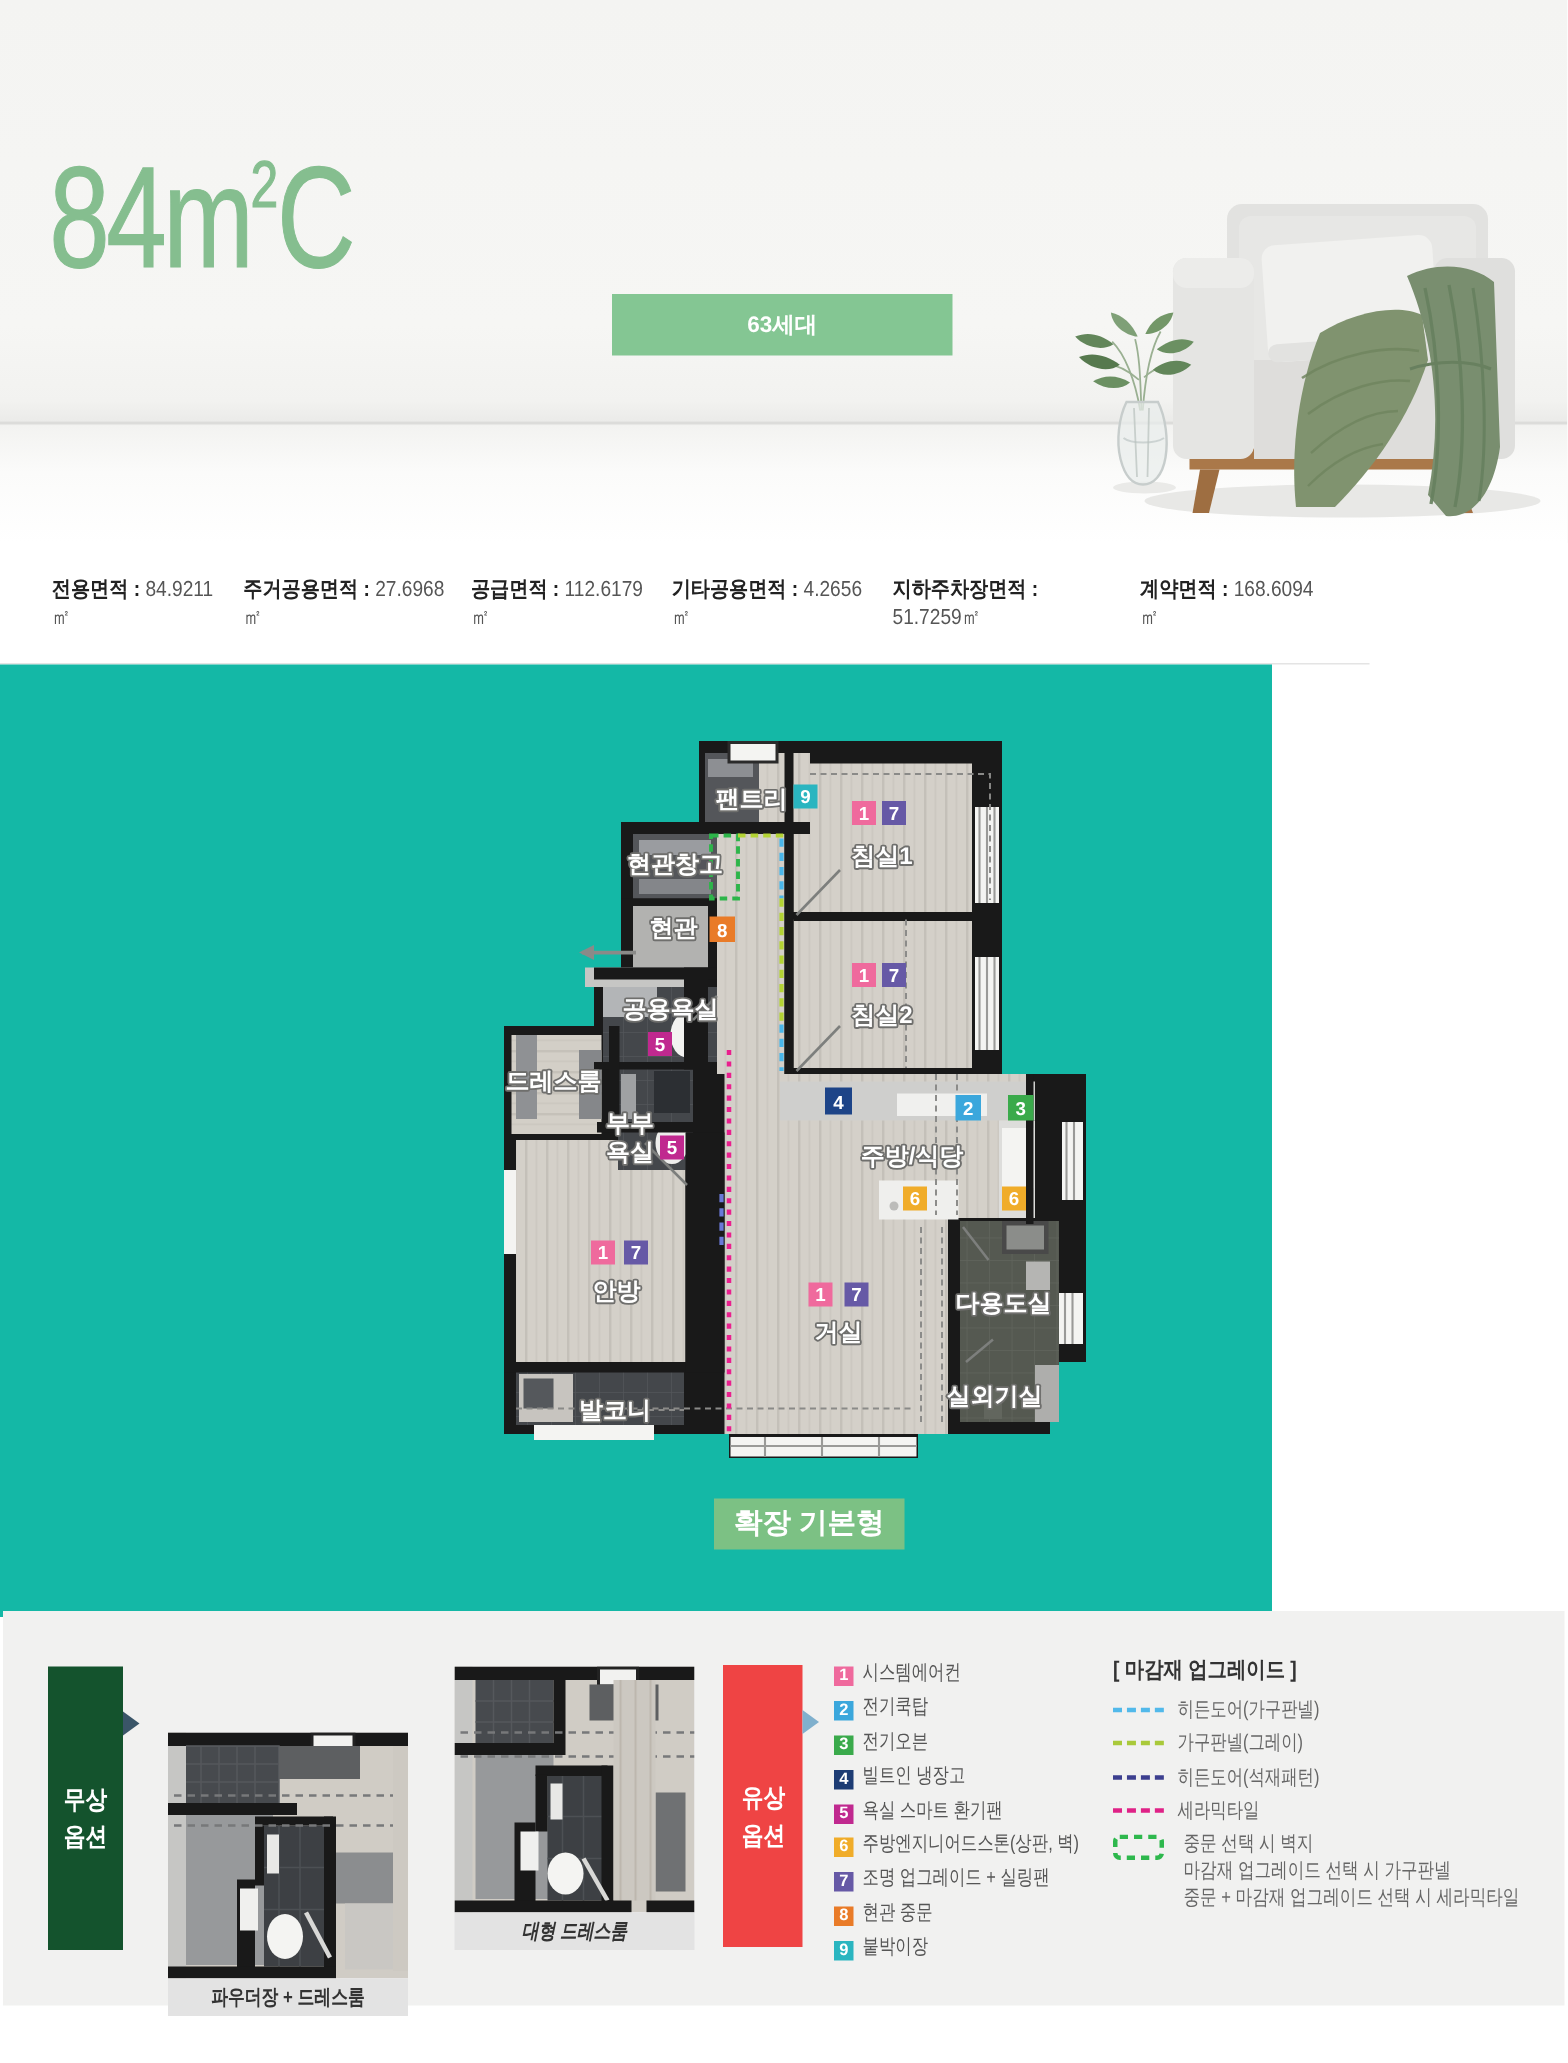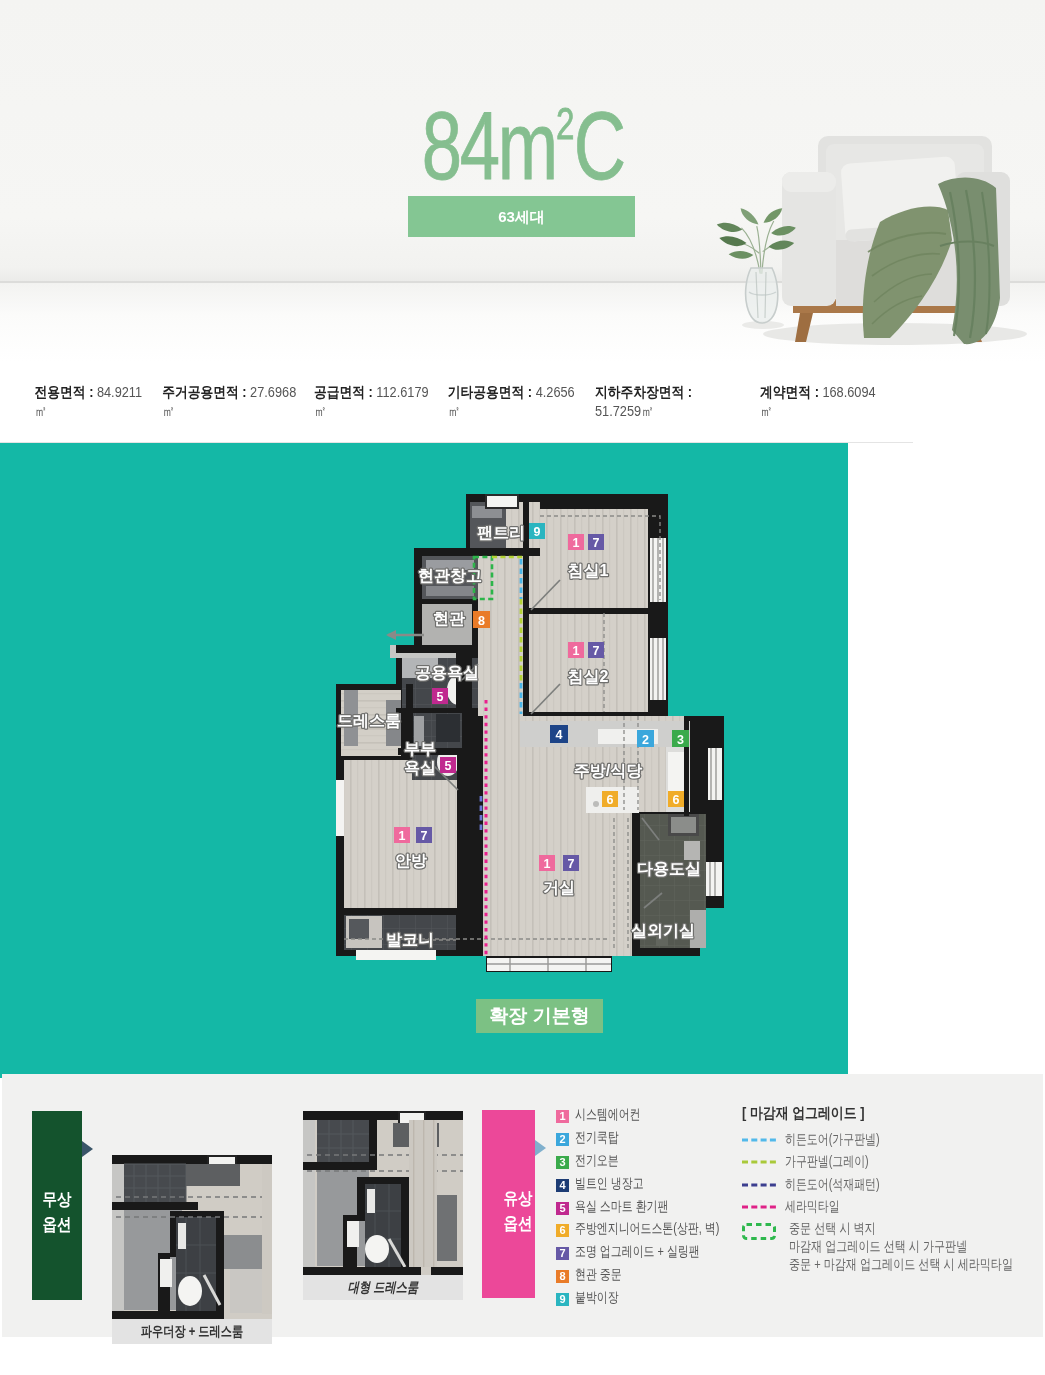--- a/index.html
+++ b/index.html
@@ -1,32 +1,32 @@
 <!DOCTYPE html>
 <html><head>
 <meta charset="utf-8">
 <style>
 * { margin:0; padding:0; box-sizing:border-box; }
 html,body { overflow:hidden; } body { width:1045px; height:1375px; font-family:"Liberation Sans", sans-serif; background:#fff; position:relative; }
 .hero { position:absolute; left:0; top:0; width:1045px; height:362px; background:linear-gradient(180deg,#f4f4f2 0%,#f6f6f4 60%,#f2f2f0 74%); overflow:hidden; }
 .hero .floor { position:absolute; left:0; top:284px; width:1045px; height:78px; background:linear-gradient(180deg,#f3f3f1 0%,#fbfbfa 40%,#ffffff 100%); }
 .hero .base { position:absolute; left:0; top:267px; width:1045px; height:16px; background:linear-gradient(180deg,#f2f2f0,#ebebe9); border-bottom:2px solid #dcdcda; }
-.title { position:absolute; left:0; top:0px; width:1045px; text-align:center; color:#85be8f; -webkit-text-stroke:0.8px #85be8f; }
+.title { position:absolute; left:0; top:0px; width:1045px; text-align:left; color:#85be8f; -webkit-text-stroke:0.8px #85be8f; }
 .title .in { display:inline-block; font-size:96px; line-height:96px; letter-spacing:-3px; transform:scaleX(0.755); margin-top:76px; }
 .badge63 { position:absolute; left:408px; top:196px; width:227px; height:41px; background:#84c693; color:#fff; font-size:15px; font-weight:bold; text-align:center; line-height:41px; }
 .infobar { position:absolute; left:0; top:362px; width:913px; height:81px; background:#fff; border-bottom:1px solid #e4e4e4; display:flex; align-items:center; justify-content:space-between; padding:0 27px; font-size:14.5px; }
 .infobar b { color:#222; font-weight:bold; }
 .infobar > span { color:#555; display:inline-block; transform:scaleX(0.88); }
 .plansec { position:absolute; left:0; top:443px; width:848px; height:635px; background:#14b8a6; }
 .expandbadge { position:absolute; left:476px; top:556px; width:127px; height:34px; background:#7cc184; color:#fff; font-size:19px; text-align:center; line-height:34px; font-weight:bold; }
 .options { position:absolute; left:2px; top:1074px; width:1041px; height:263px; background:#f1f1f0; }
 .tabA { position:absolute; left:30px; top:37px; width:50px; height:189px; background:#14532d; color:#fff; font-size:17px; font-weight:bold; text-align:center; }
 .tabA .txt, .tabB .txt { position:absolute; top:76px; left:0; width:100%; line-height:25px; }
 .tabA:after { content:""; position:absolute; right:-11px; top:30px; border-left:11px solid #3a5568; border-top:8px solid transparent; border-bottom:8px solid transparent; }
-.tabB { position:absolute; left:480px; top:36px; width:53px; height:188px; background:#ec4899; color:#fff; font-size:17px; font-weight:bold; text-align:right; }
+.tabB { position:absolute; left:480px; top:36px; width:53px; height:188px; background:#ef4444; color:#fff; font-size:17px; font-weight:bold; text-align:center; }
 .tabB:after { content:""; position:absolute; right:-11px; top:30px; border-left:11px solid #80b0cd; border-top:8px solid transparent; border-bottom:8px solid transparent; }
 .thumb { position:absolute; top:37px; width:160px; }
 .thumb .cap { position:absolute; top:164px; left:0; width:160px; height:25px; background:#e3e3e3; color:#333; font-size:14px; font-weight:bold; text-align:center; line-height:25px; }
 .legend { position:absolute; left:554px; top:32px; }
 .lrow { position:relative; height:22.9px; font-size:14px; color:#555; }
 .chip { display:inline-block; width:13px; height:13px; color:#fff; font-size:11px; font-weight:bold; text-align:center; line-height:13px; vertical-align:-1px; margin-right:6px; }
 .finish { position:absolute; left:740px; top:30px; font-size:14px; color:#666; }
 .finish h4 { font-size:15px; color:#333; margin-bottom:8px; letter-spacing:0px; }
 .frow { position:relative; height:22.3px; }
 .dash { display:inline-block; width:34px; margin-right:9px; vertical-align:2px; }

